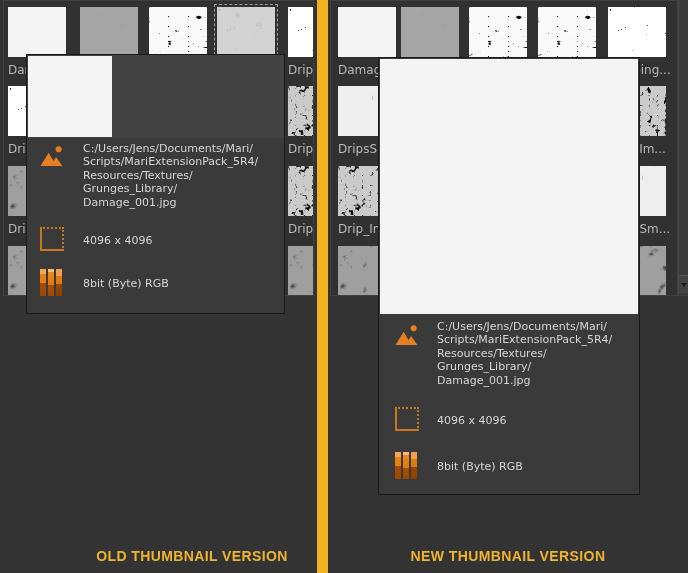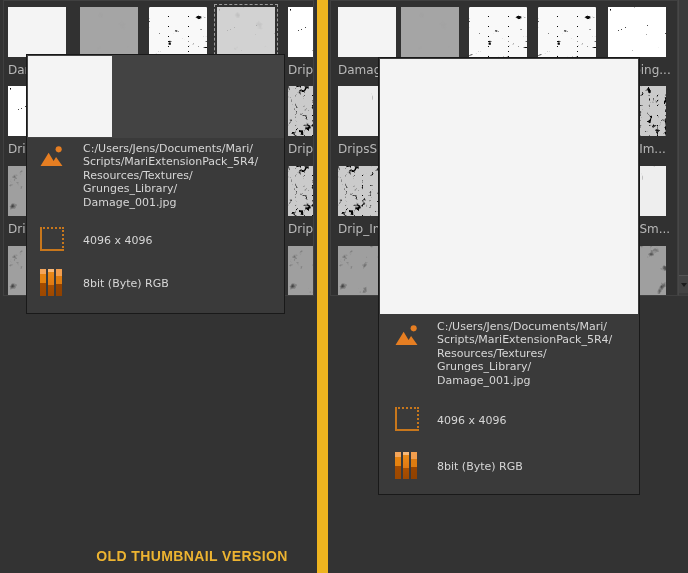--- a/index.html
+++ b/index.html
@@ -582,14 +582,15 @@
       <div class="tip-icon icon-bars">
           <i></i>
           <i></i>
           <i></i>
         </div>
       <div class="tip-text">8bit (Byte) RGB</div>
     </div>
   </div>
 
   <div class="version-title left">OLD THUMBNAIL VERSION</div>
+  <div class="version-title right">NEW THUMBNAIL VERSION</div>
 
 </div>
 
 </body></html>

